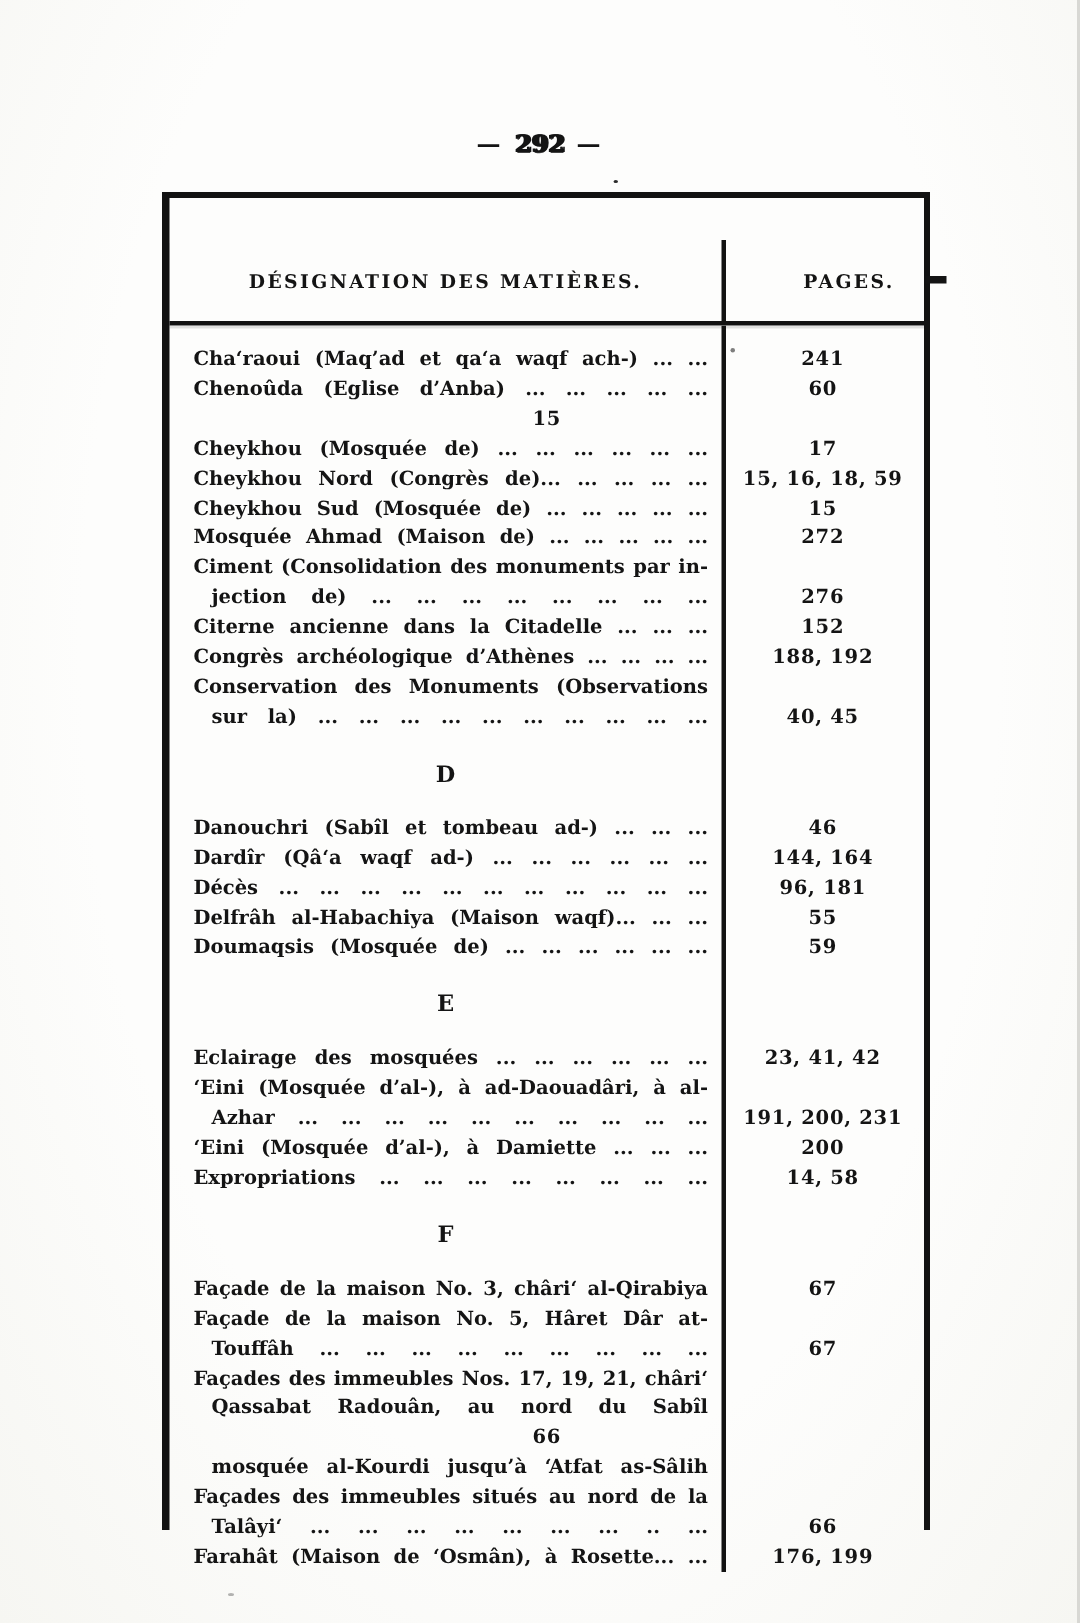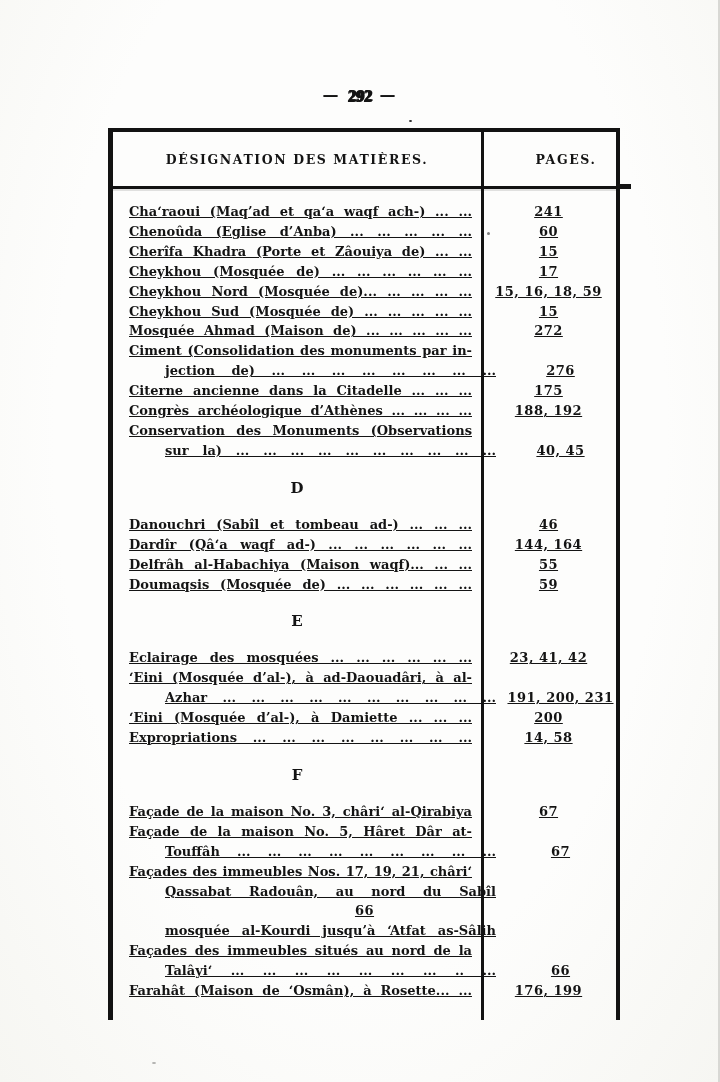--- a/index.html
+++ b/index.html
@@ -22,21 +22,20 @@
     background:#d8d8d4;
   }
   .page-no{
     position:absolute;top:86px;left:0;width:100%;
     text-align:center;
     font-size:16px;font-weight:700;letter-spacing:2px;
   }
   .page-no .num{
     text-shadow:1.2px 0 0 #141414, -0.7px 0.5px 0 #141414, 0.5px 1px 0 rgba(20,20,20,.8);
     letter-spacing:0;
-    font-family:Liberation Serif, serif;
   }
   .page-no .dash{font-weight:700;}
   .speck{position:absolute;background:#2a2a2a;border-radius:50%;}
   .speck1{left:409px;top:120px;width:3px;height:2px;}
   .speck2{left:487px;top:232px;width:3px;height:3px;opacity:.6;}
   .speck3{left:152px;top:1062px;width:4px;height:2px;opacity:.35;}
 
   .index-table{
     position:absolute;left:108px;top:128px;
     width:512px;height:892px;
@@ -46,49 +45,50 @@
     border-left-width:5px;
   }
   .hdr-tick{
     position:absolute;right:-15px;top:52px;width:14px;height:5px;
     background:#141414;
   }
   .thead{
     display:flex;height:54px;
     border-bottom:3px solid #121212;
     box-shadow:0 2px 0 rgba(20,20,20,.12);
+    margin-top:28px;
   }
   .th{
     display:flex;align-items:center;justify-content:center;
     font-weight:700;font-size:12.5px;letter-spacing:1.6px;
   }
   .th-designation{width:368px;border-right:3px solid #121212;}
   .th-pages{flex:1;padding-left:32px;}
 
   .tbody{
     position:relative;
     height:831px;
     padding-top:13px;
     box-sizing:border-box;
     overflow:hidden;
   }
   .col-divider{
     position:absolute;left:368px;top:0;bottom:0;width:3px;
     background:#121212;
   }
-  .row{display:flex;min-height:19.9px;line-height:19.9px;text-decoration:underline;}
+  .row{display:flex;min-height:19.9px;line-height:19.9px;}
   .cell-text{
     width:368px;box-sizing:border-box;
     padding-left:16px;padding-right:9px;
     font-size:13px;font-weight:700;
     white-space:nowrap;
     text-align:justify;text-align-last:justify;
     overflow:hidden;
   }
-  .cell-text.indent{padding-left:28px;margin-left:24px;}
+  .cell-text.indent{padding-left:28px;}
   .cell-page{
     flex:1;text-align:center;
     font-size:13px;font-weight:700;
     letter-spacing:.5px;
   }
   .section-letter{
     width:368px;box-sizing:border-box;
     text-align:center;
     font-size:15px;font-weight:700;
     margin:17px 0 17px 0;
@@ -122,50 +122,49 @@
 
     <div class="row">
           <div class="cell-text">Cha‘raoui (Maq’ad et qa‘a waqf ach-) ... ...</div>
           <div class="cell-page">241</div>
         </div>
         <div class="row">
           <div class="cell-text">Chenoûda (Eglise d’Anba) ... ... ... ... ...</div>
           <div class="cell-page">60</div>
         </div>
         <div class="row">
-          <div class="cell-text">Cherîfa Khadra (Porte et Zâouiya de) ... ...</div>
           <div class="cell-page">15</div>
         </div>
         <div class="row">
           <div class="cell-text">Cheykhou (Mosquée de) ... ... ... ... ... ...</div>
           <div class="cell-page">17</div>
         </div>
         <div class="row">
-          <div class="cell-text">Cheykhou Nord (Mosquée de)... ... ... ... ...</div>
+          <div class="cell-text">Cheykhou Nord (Congrès de)... ... ... ... ...</div>
           <div class="cell-page">15, 16, 18, 59</div>
         </div>
         <div class="row">
           <div class="cell-text">Cheykhou Sud (Mosquée de) ... ... ... ... ...</div>
           <div class="cell-page">15</div>
         </div>
         <div class="row">
           <div class="cell-text">Mosquée Ahmad (Maison de) ... ... ... ... ...</div>
           <div class="cell-page">272</div>
         </div>
         <div class="row">
           <div class="cell-text">Ciment (Consolidation des monuments par in-</div>
           <div class="cell-page"></div>
         </div>
         <div class="row">
           <div class="cell-text indent">jection de) ... ... ... ... ... ... ... ...</div>
           <div class="cell-page">276</div>
         </div>
         <div class="row">
           <div class="cell-text">Citerne ancienne dans la Citadelle ... ... ...</div>
-          <div class="cell-page">175</div>
+          <div class="cell-page">152</div>
         </div>
         <div class="row">
           <div class="cell-text">Congrès archéologique d’Athènes ... ... ... ...</div>
           <div class="cell-page">188, 192</div>
         </div>
         <div class="row">
           <div class="cell-text">Conservation des Monuments (Observations</div>
           <div class="cell-page"></div>
         </div>
         <div class="row">
@@ -173,20 +172,24 @@
           <div class="cell-page">40, 45</div>
         </div>
         <div class="section-letter">D</div>
         <div class="row">
           <div class="cell-text">Danouchri (Sabîl et tombeau ad-) ... ... ...</div>
           <div class="cell-page">46</div>
         </div>
         <div class="row">
           <div class="cell-text">Dardîr (Qâ‘a waqf ad-) ... ... ... ... ... ...</div>
           <div class="cell-page">144, 164</div>
+        </div>
+        <div class="row">
+          <div class="cell-text">Décès ... ... ... ... ... ... ... ... ... ... ...</div>
+          <div class="cell-page">96, 181</div>
         </div>
         <div class="row">
           <div class="cell-text">Delfrâh al-Habachiya (Maison waqf)... ... ...</div>
           <div class="cell-page">55</div>
         </div>
         <div class="row">
           <div class="cell-text">Doumaqsis (Mosquée de) ... ... ... ... ... ...</div>
           <div class="cell-page">59</div>
         </div>
         <div class="section-letter">E</div>

